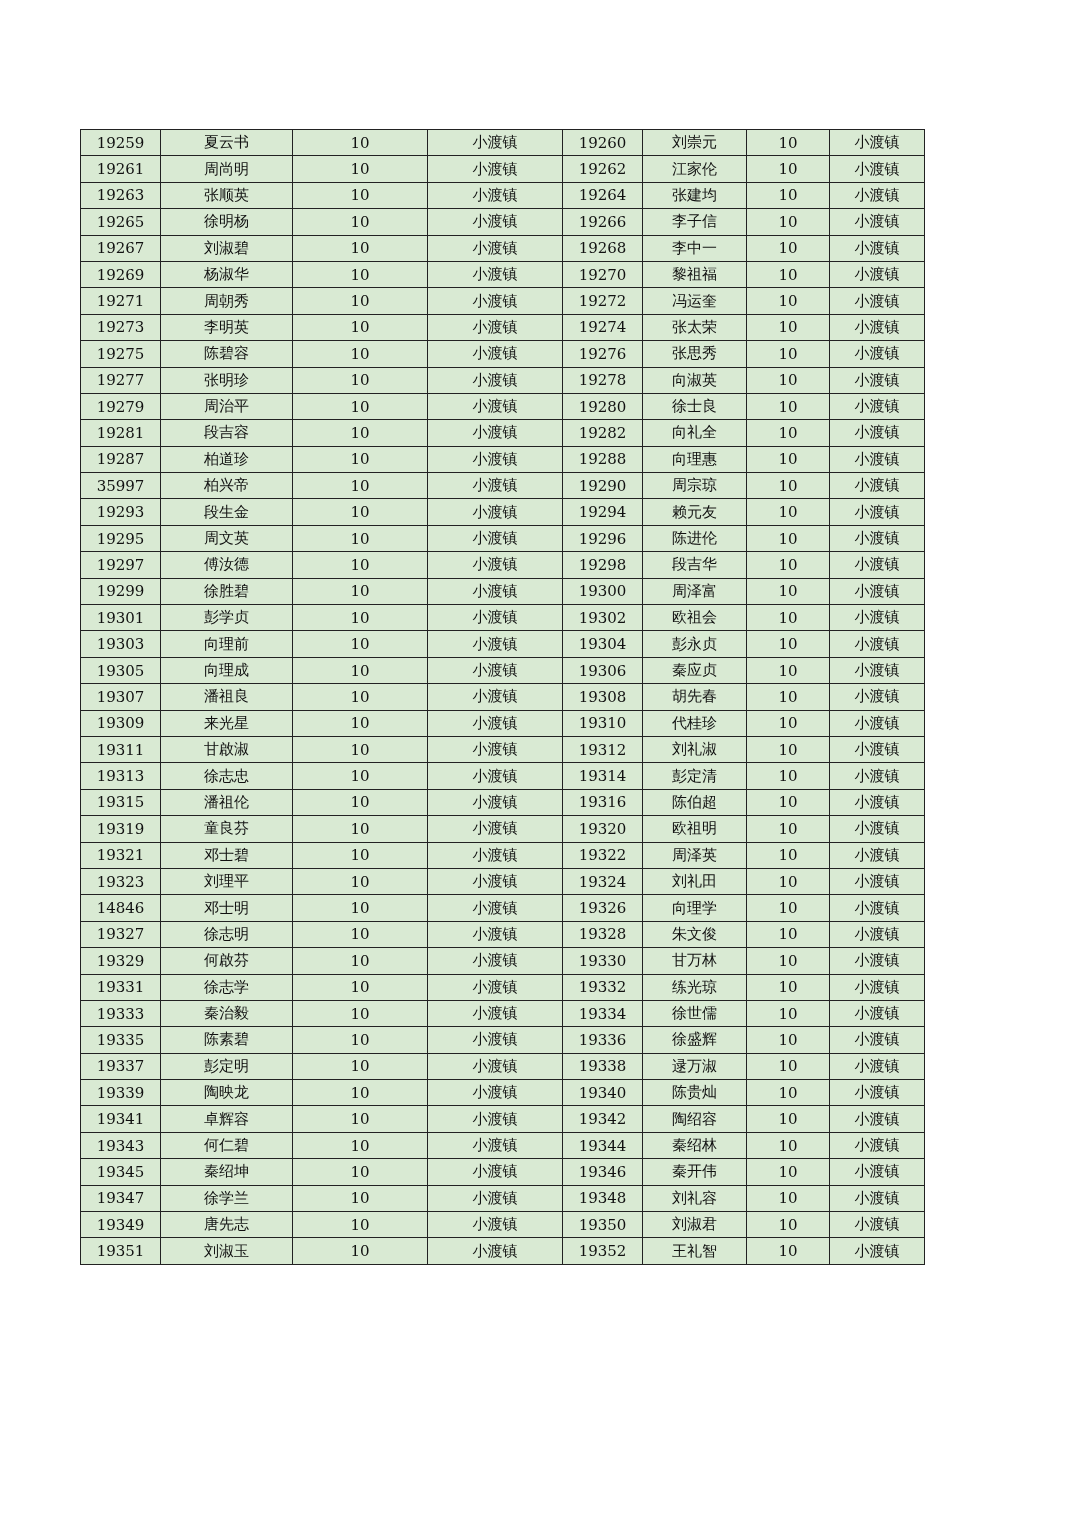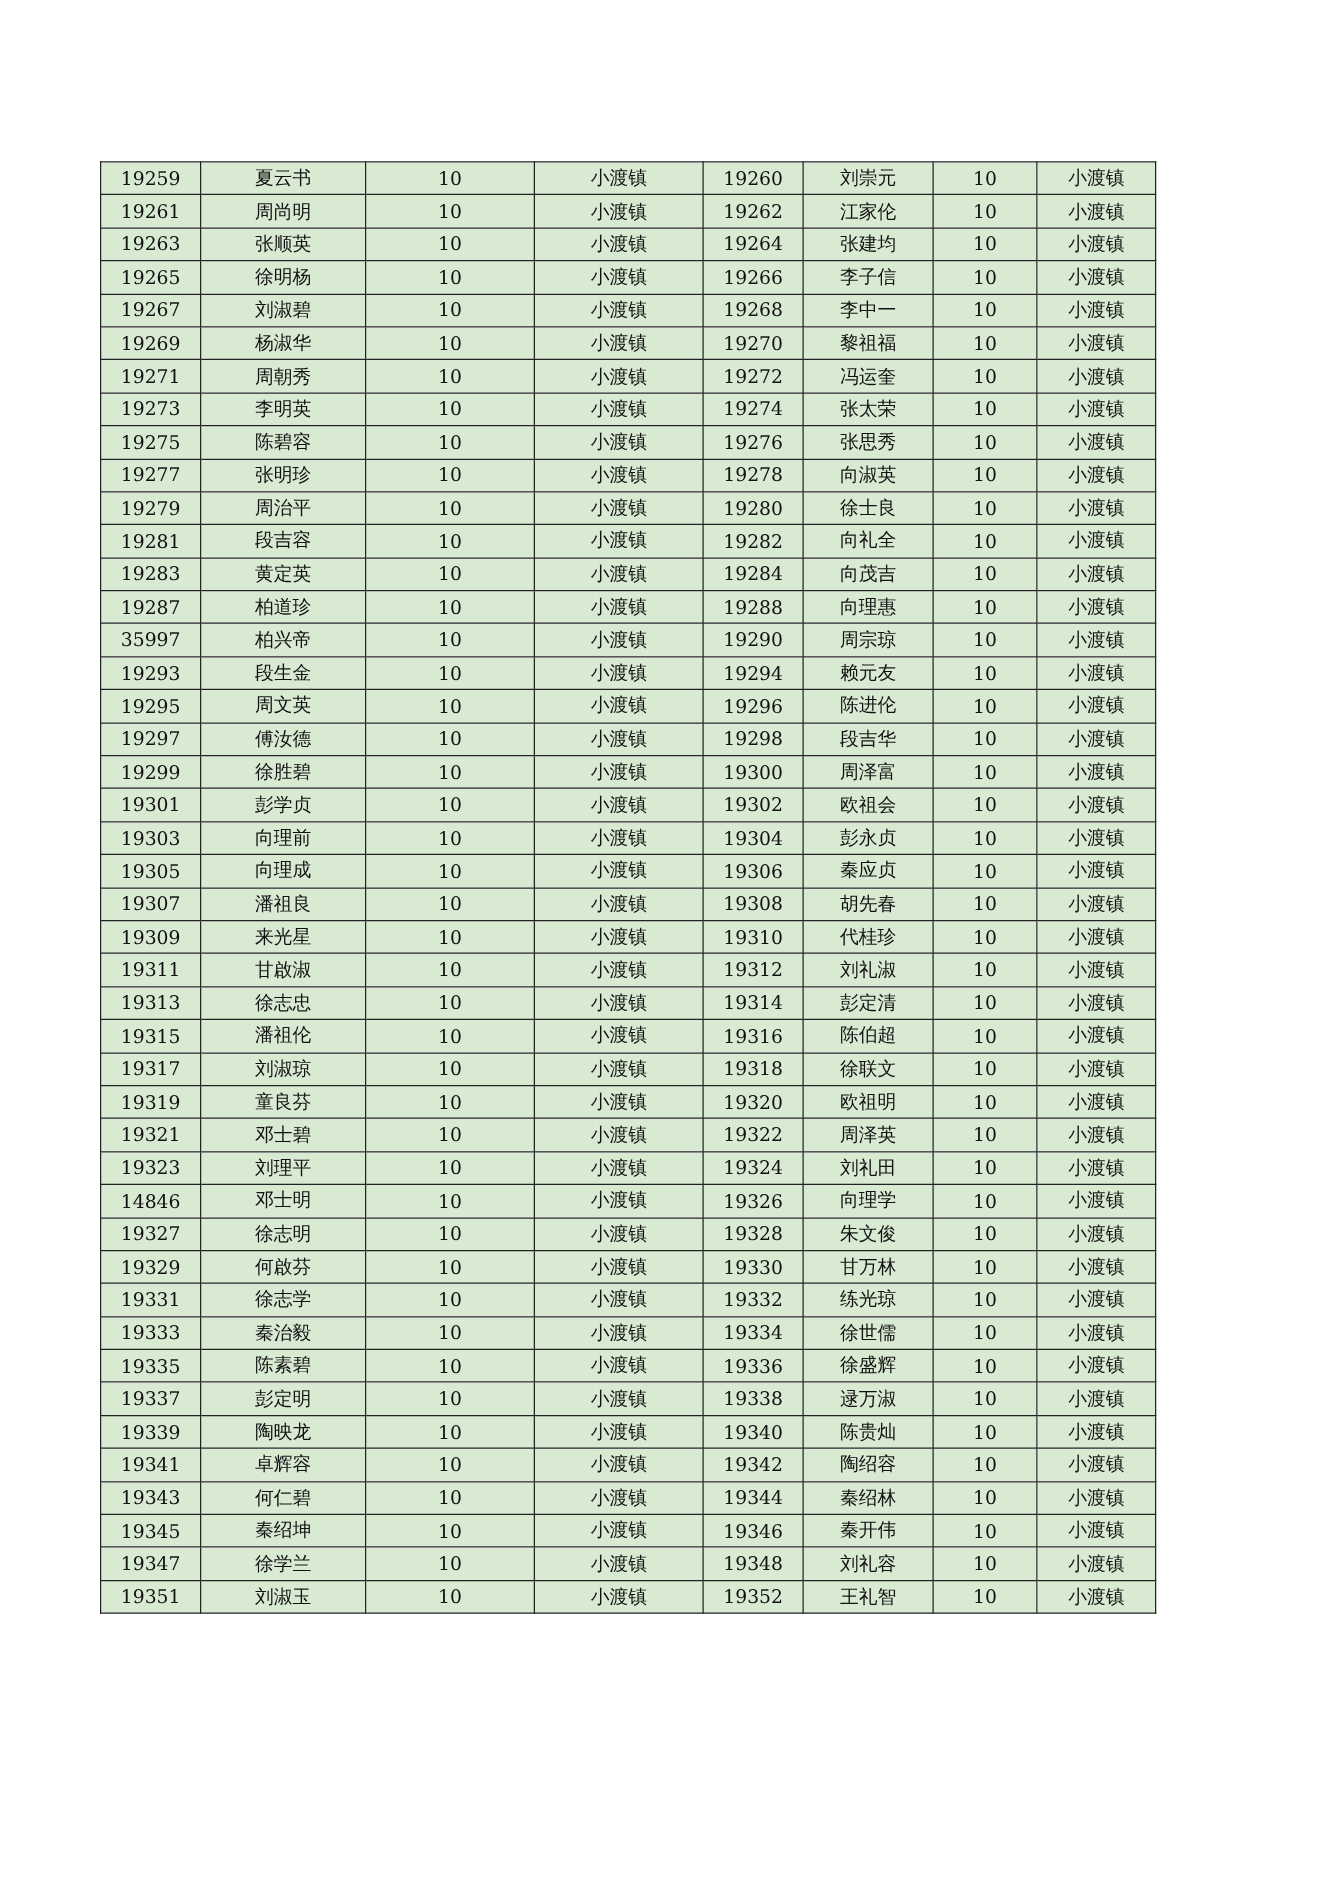--- a/index.html
+++ b/index.html
@@ -174,30 +174,20 @@
           <td>19281</td>
           <td>段吉容</td>
           <td>10</td>
           <td>小渡镇</td>
           <td>19282</td>
           <td>向礼全</td>
           <td>10</td>
           <td>小渡镇</td>
         </tr>
         <tr>
-          <td>19283</td>
-          <td>黄定英</td>
-          <td>10</td>
-          <td>小渡镇</td>
-          <td>19284</td>
-          <td>向茂吉</td>
-          <td>10</td>
-          <td>小渡镇</td>
-        </tr>
-        <tr>
           <td>19287</td>
           <td>柏道珍</td>
           <td>10</td>
           <td>小渡镇</td>
           <td>19288</td>
           <td>向理惠</td>
           <td>10</td>
           <td>小渡镇</td>
         </tr>
         <tr>
@@ -324,30 +314,20 @@
           <td>19315</td>
           <td>潘祖伦</td>
           <td>10</td>
           <td>小渡镇</td>
           <td>19316</td>
           <td>陈伯超</td>
           <td>10</td>
           <td>小渡镇</td>
         </tr>
         <tr>
-          <td>19317</td>
-          <td>刘淑琼</td>
-          <td>10</td>
-          <td>小渡镇</td>
-          <td>19318</td>
-          <td>徐联文</td>
-          <td>10</td>
-          <td>小渡镇</td>
-        </tr>
-        <tr>
           <td>19319</td>
           <td>童良芬</td>
           <td>10</td>
           <td>小渡镇</td>
           <td>19320</td>
           <td>欧祖明</td>
           <td>10</td>
           <td>小渡镇</td>
         </tr>
         <tr>
@@ -480,20 +460,30 @@
           <td>10</td>
           <td>小渡镇</td>
         </tr>
         <tr>
           <td>19347</td>
           <td>徐学兰</td>
           <td>10</td>
           <td>小渡镇</td>
           <td>19348</td>
           <td>刘礼容</td>
+          <td>10</td>
+          <td>小渡镇</td>
+        </tr>
+        <tr>
+          <td>19349</td>
+          <td>唐先志</td>
+          <td>10</td>
+          <td>小渡镇</td>
+          <td>19350</td>
+          <td>刘淑君</td>
           <td>10</td>
           <td>小渡镇</td>
         </tr>
         <tr>
           <td>19351</td>
           <td>刘淑玉</td>
           <td>10</td>
           <td>小渡镇</td>
           <td>19352</td>
           <td>王礼智</td>

